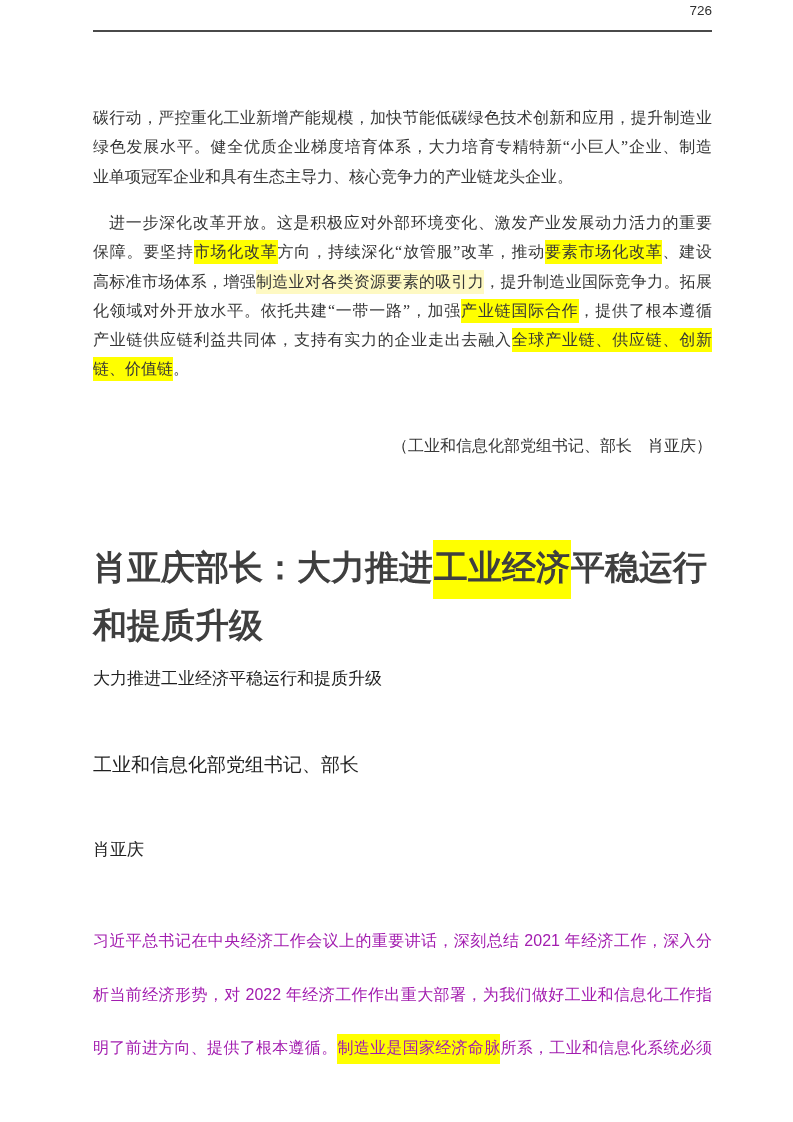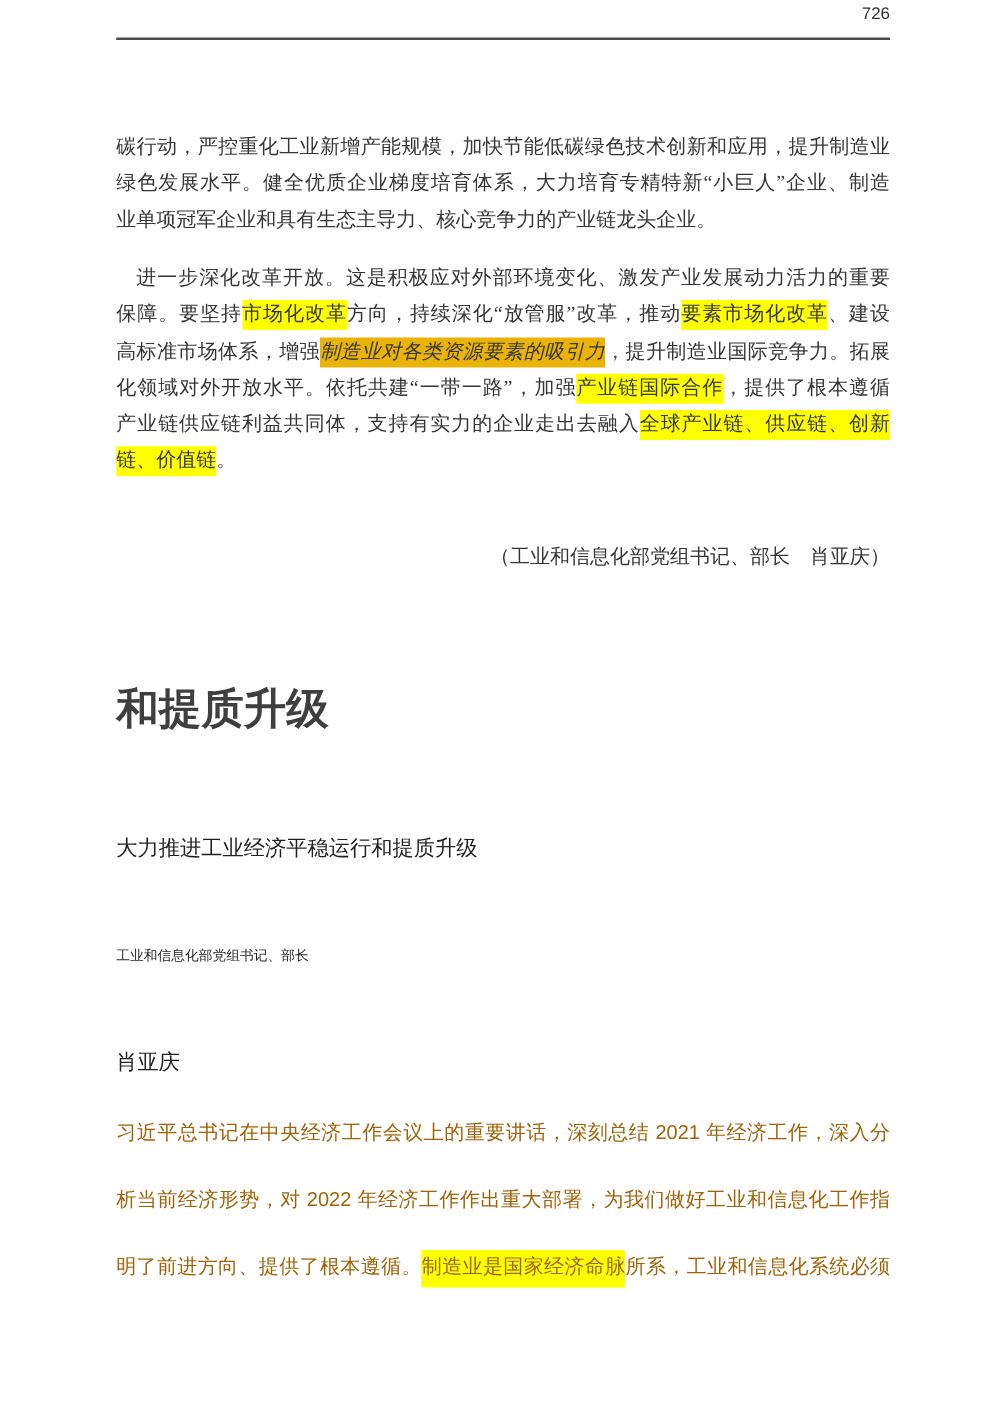--- a/index.html
+++ b/index.html
@@ -15,52 +15,53 @@
   .tline{white-space:nowrap;text-align:justify;text-align-last:justify;}
   .tline.last{text-align:center;text-align-last:left;}
   .tline.indent{padding-left:16px;}
   #para1{top:103px;}
   #para2{top:208px;}
   #attribution{top:431px;text-align:right;padding-right:2px;}
   #article-heading{top:538px;font-weight:bold;font-size:34px;line-height:58px;
        color:#3f3f3f;}
   #article-heading .tline{text-align:left;text-align-last:left;}
   #subtitle{top:666px;font-size:17px;line-height:26px;color:#1f1f1f;}
-  #byline{top:752px;font-size:11px;line-height:26px;color:#1f1f1f;}
+  #byline{top:752px;font-size:19px;line-height:26px;color:#1f1f1f;}
   #author{top:837px;font-size:17px;line-height:26px;color:#1f1f1f;}
-  #para3{top:880px;font-size:16px;line-height:53.5px;color:#a16207;}
+  #para3{top:914px;font-size:16px;line-height:53.5px;color:#a21caf;}
   mark{color:inherit;background:#ffff00;padding:3px 0 4px;}
   #article-heading mark{padding:8px 1px 13px;}
   #para3 mark{padding:5px 0 8px;}
 </style>
 </head>
 <body>
 
 <div class="abs" id="page-number">726</div>
 
 <div class="abs" id="header-rule"></div>
 
 <div class="para serif" id="para1">
     <div class="tline"><span>碳行动，严控重化工业新增产能规模，加快节能低碳绿色技术创新和应用，提升制造业</span></div>
     <div class="tline"><span>绿色发展水平。健全优质企业梯度培育体系，大力培育专精特新“小巨人”企业、制造</span></div>
     <div class="tline last"><span>业单项冠军企业和具有生态主导力、核心竞争力的产业链龙头企业。</span></div>
   </div>
 
 <div class="para serif" id="para2">
     <div class="tline indent"><span>进一步深化改革开放。这是积极应对外部环境变化、激发产业发展动力活力的重要</span></div>
     <div class="tline"><span>保障。要坚持</span><mark style="background-color: rgb(255, 255, 0);">市场化改革</mark><span>方向，持续深化“放管服”改革，推动</span><mark style="background-color: rgb(255, 255, 0);">要素市场化改革</mark><span>、建设</span></div>
-    <div class="tline"><span>高标准市场体系，增强</span><mark style="background-color: #eab308; font-style: italic;">制造业对各类资源要素的吸引力</mark><span>，提升制造业国际竞争力。拓展</span></div>
+    <div class="tline"><span>高标准市场体系，增强</span><mark style="background-color: #fef9c3;">制造业对各类资源要素的吸引力</mark><span>，提升制造业国际竞争力。拓展</span></div>
     <div class="tline"><span>化领域对外开放水平。依托共建“一带一路”，加强</span><mark style="background-color: rgb(255, 255, 0); margin-top: 38px;">产业链国际合作</mark><span>，提供了根本遵循</span></div>
     <div class="tline"><span>产业链供应链利益共同体，支持有实力的企业走出去融入</span><mark style="background-color: rgb(255, 255, 0);">全球产业链、供应链、创新</mark></div>
     <div class="tline last"><mark style="background-color: rgb(255, 255, 0);">链、价值链</mark><span>。</span></div>
   </div>
 
 <div class="para serif" id="attribution">（工业和信息化部党组书记、部长　肖亚庆）</div>
 
 <div class="para" id="article-heading">
+    <div class="tline last"><span>肖亚庆部长：大力推进</span><mark style="background-color: rgb(255, 255, 0);">工业经济</mark><span>平稳运行</span></div>
     <div class="tline last"><span>和提质升级</span></div>
   </div>
 
 <div class="para" id="subtitle">大力推进工业经济平稳运行和提质升级</div>
 
 <div class="para" id="byline">工业和信息化部党组书记、部长</div>
 
 <div class="para" id="author">肖亚庆</div>
 
 <div class="para" id="para3">

